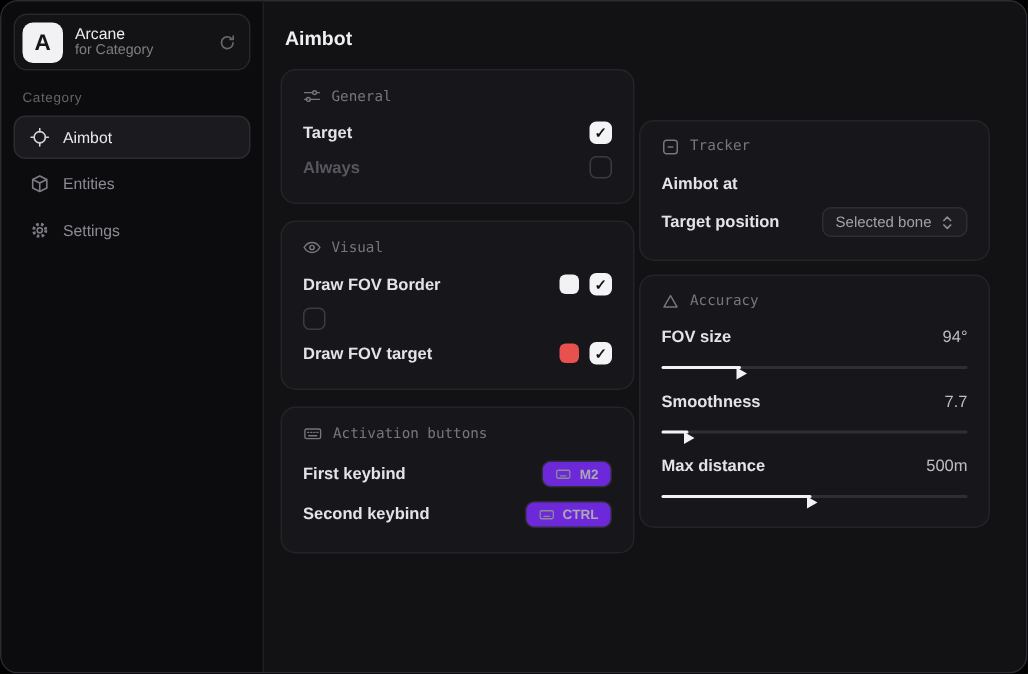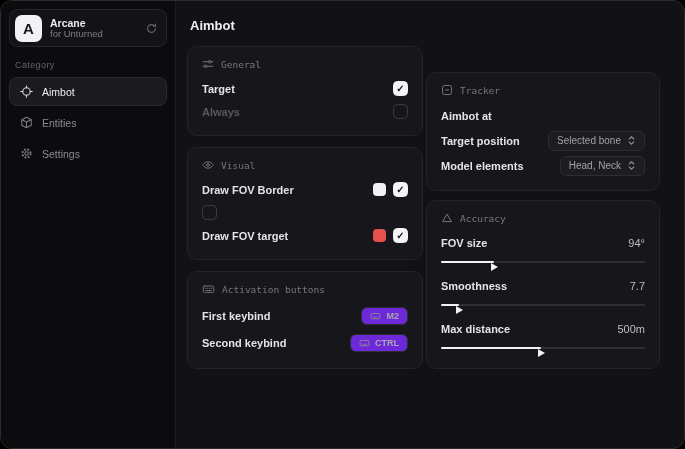--- a/index.html
+++ b/index.html
@@ -20,21 +20,21 @@
     display:flex; align-items:center; gap:8px;
     background:#131316; border:1px solid #26262b; border-radius:9px;
     padding:5px 8px 5px 5px; height:38px;
   }
   .logo-box {
     width:27px; height:27px; border-radius:7px; background:#f2f2f4;
     color:#17171a; font-weight:bold; font-size:15px;
     display:flex; align-items:center; justify-content:center; flex-shrink:0;
   }
   .logo-text { flex:1; line-height:1.15; }
-  .logo-title { color:#ececef; font-size:10.5px; font-weight:bold; }
+  .logo-title { color:#ececef; font-size:10.5px; font-weight:normal; }
   .logo-sub   { color:#7d7d85; font-size:9.5px; }
   .logo-action { color:#65656d; display:flex; cursor:pointer; }
   .category-label {
     color:#63636b; font-size:9px; letter-spacing:.4px;
     margin:13px 6px 7px 6px;
   }
   .nav { display:flex; flex-direction:column; gap:2px; }
   .nav-item {
     display:flex; align-items:center; gap:9px;
     color:#8b8b93; font-size:10.5px;
@@ -49,21 +49,21 @@
   .status-card {
     margin-top:auto; background:#111114; border:1px solid #232328;
     border-radius:9px; padding:7px 10px;
     font-family:"DejaVu Sans Mono", monospace;
   }
   .status-line1 { color:#8e8e96; font-size:9.5px; margin-bottom:3px; }
   .status-line2 { color:#c9c9ce; font-size:9.5px; font-weight:bold; }
   
   .main { flex:1; padding:13px 14px 12px 11px; overflow:hidden; }
   .page-title { color:#f0f0f3; font-size:13px; font-weight:bold; margin:4px 0 13px 3px; }
-  .columns { display:flex; gap:3px; align-items:flex-end; }
+  .columns { display:flex; gap:3px; align-items:center; }
   .col-left  { width:236px; display:flex; flex-direction:column; gap:11px; }
   .col-right { width:234px; display:flex; flex-direction:column; gap:9px;margin-top:16px; }
   .card {
     background:#17171b; border:1px solid #232329; border-radius:10px;
     padding:11px 14px 12px 14px;
   }
   .card-header {
     display:flex; align-items:center; gap:7px;
     color:#76767e; font-size:9.5px;
     font-family:"DejaVu Sans Mono", monospace;
@@ -133,21 +133,21 @@
 <body>
 
 <div class="window">
 
   <div class="sidebar">
 
     <div class="logo-card">
       <div class="logo-box">A</div>
       <div class="logo-text">
         <div class="logo-title">Arcane</div>
-        <div class="logo-sub">for Unturned</div>
+        <div class="logo-sub">for Category</div>
       </div>
       <span class="logo-action">
         <svg width="13" height="13" viewBox="0 0 16 16" fill="none" stroke="currentColor" stroke-width="1.4" stroke-linecap="round">
           <path d="M12.8 8a4.8 4.8 0 1 1-1.4-3.4"></path>
             <path d="M12.9 2.6v2.6h-2.6"></path>
         </svg>
       </span>
     </div>
 
     <div class="category-label">Category</div>
@@ -299,31 +299,20 @@
             <span class="row-label">Target position</span>
             <span class="selectbtn">
               <span>Selected bone</span>
               <span class="sicon">
                 <svg width="9" height="11" viewBox="0 0 12 14" fill="none" stroke="currentColor" stroke-width="1.5" stroke-linecap="round" stroke-linejoin="round">
                   <path d="M3 5l3-3 3 3M3 9l3 3 3-3"></path>
                 </svg>
               </span>
             </span>
           </div>
-          <div class="row tracker-row">
-            <span class="row-label">Model elements</span>
-            <span class="selectbtn">
-              <span>Head, Neck</span>
-              <span class="sicon">
-                <svg width="9" height="11" viewBox="0 0 12 14" fill="none" stroke="currentColor" stroke-width="1.5" stroke-linecap="round" stroke-linejoin="round">
-                  <path d="M3 5l3-3 3 3M3 9l3 3 3-3"></path>
-                </svg>
-              </span>
-            </span>
-          </div>
         </div>
 
         <div class="card">
           <div class="card-header">
             <span class="hicon">
               <svg width="12" height="12" viewBox="0 0 16 16" fill="none" stroke="currentColor" stroke-width="1.3" stroke-linejoin="round">
                 <path d="M8 2.8l5.8 10H2.2z"></path>
               </svg>
             </span>
             <span>Accuracy</span>

